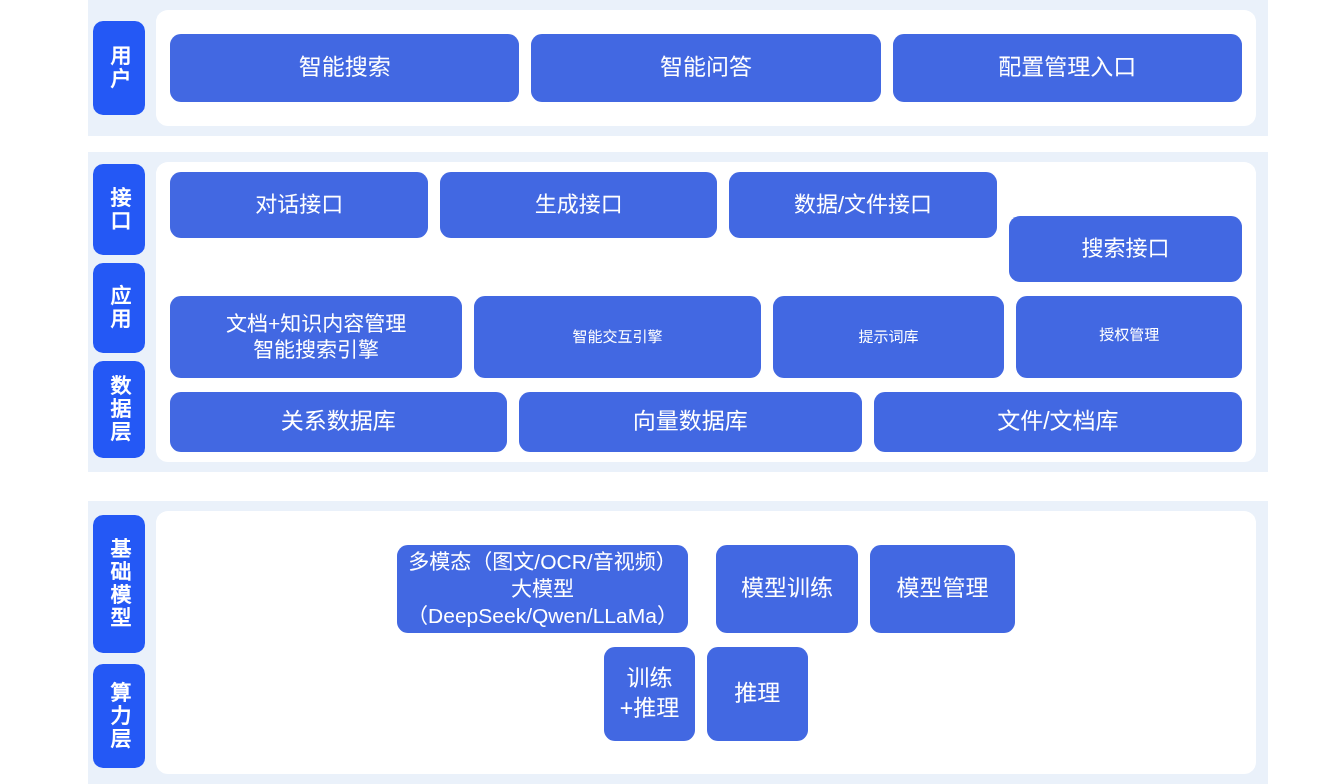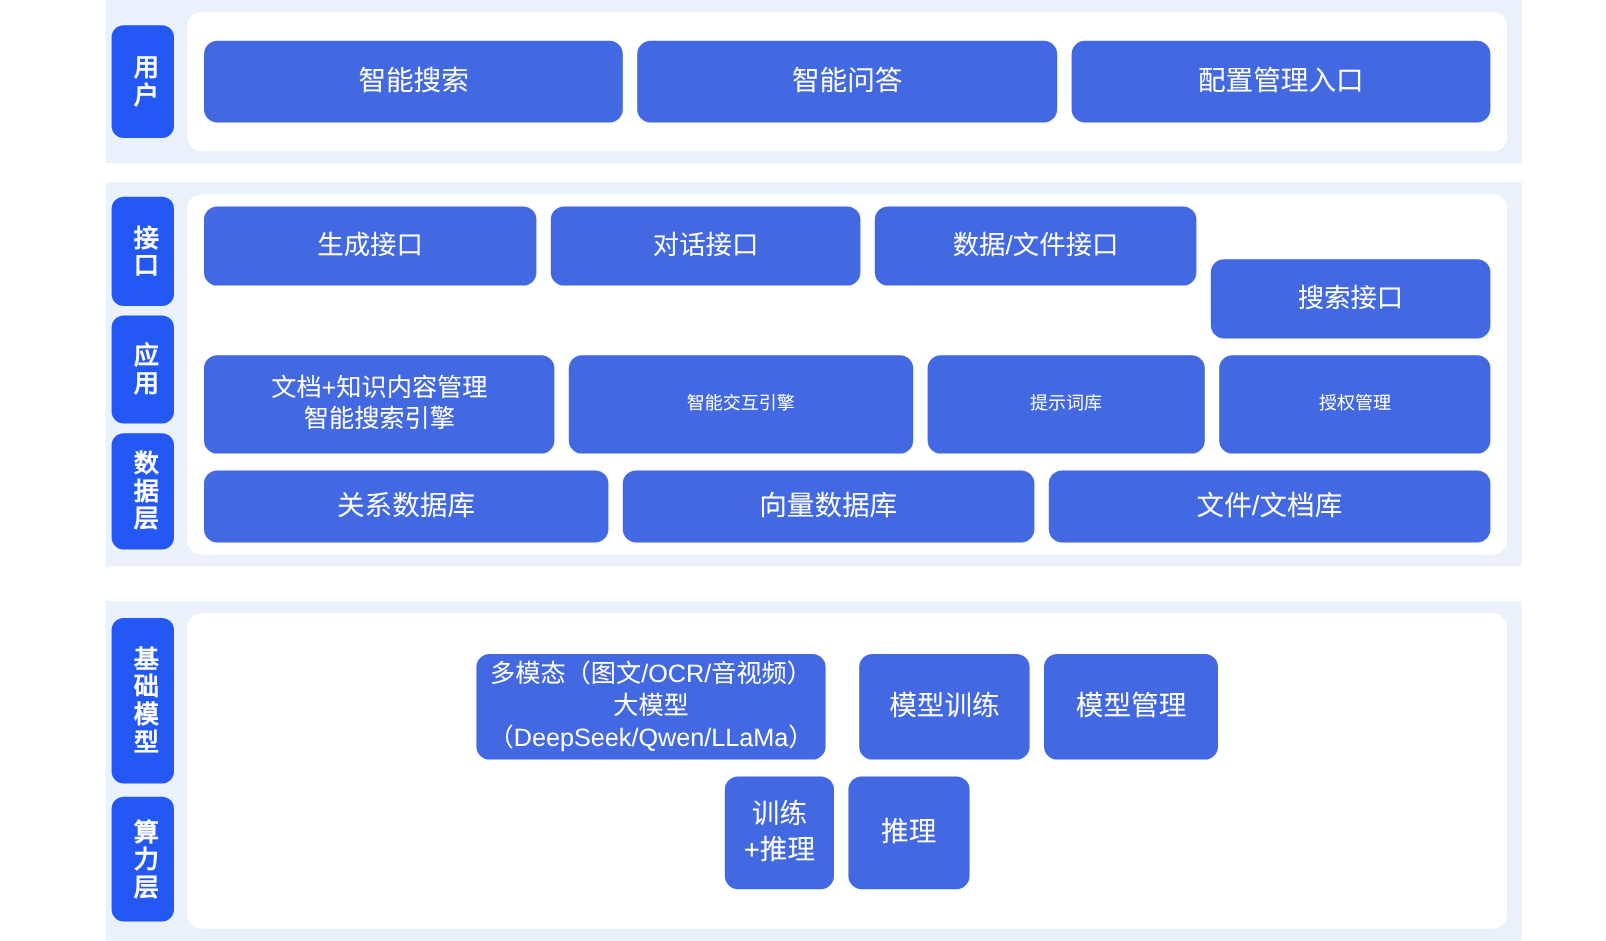--- a/index.html
+++ b/index.html
@@ -116,21 +116,21 @@
   .row-api .b2 { flex: 1.12 1 0; }
   .row-api .b3 { flex: 1.08 1 0; }
   .row-api .b4 { flex: 0.93 1 0; margin-top: 44px; }
   .row-api .b5 { flex: 1.04 1 0; }
 
   
   .row-app .box { height: 82px; font-size: 15px; }
   .row-app .b1 { flex: 1.35 1 0; font-size: 21px; line-height: 1.26; }
   .row-app .b2 { flex: 1.32 1 0; }
   .row-app .b3 { flex: 1.05 1 0; }
-  .row-app .b4 { flex: 1.02 1 0; }
+  .row-app .b4 { flex: 1.02 1 0; font-family: Liberation Mono, monospace; }
 
   
   .row-data .box { height: 60px; }
   .row-data .b1 { flex: 1 1 0; }
   .row-data .b2 { flex: 1.02 1 0; }
   .row-data .b3 { flex: 1.1 1 0; }
 
   
   .row-model .box { height: 88px; }
   .row-model .b1 { flex: 1.27 1 0; font-size: 21px; line-height: 1.3; }
@@ -187,22 +187,22 @@
       <div class="tag tag-app">
         <span class="tag-text">应用</span>
       </div>
       <div class="tag tag-data">
         <span class="tag-text">数据层</span>
       </div>
     </div>
     <div class="card card-mid">
 
       <div class="row row-api">
+        <div class="box b1">对话接口</div>
         <div class="box b2">生成接口</div>
-        <div class="box b1">对话接口</div>
         <div class="box b3">数据/文件接口</div>
         <div class="box b4">搜索接口</div>
       </div>
 
       <div class="row row-app">
         <div class="box b1">文档+知识内容管理
 智能搜索引擎</div>
         <div class="box b2">智能交互引擎</div>
         <div class="box b3">提示词库</div>
         <div class="box b4">授权管理</div>

